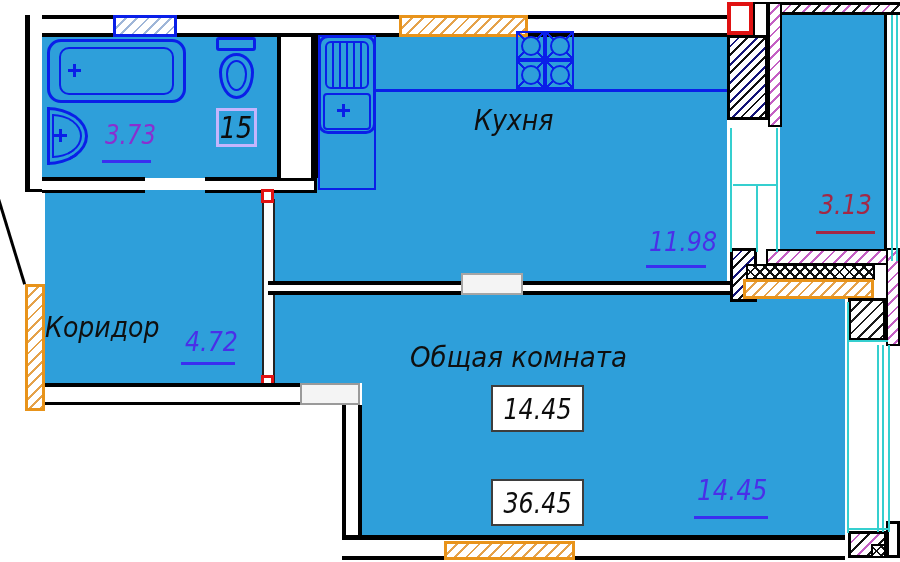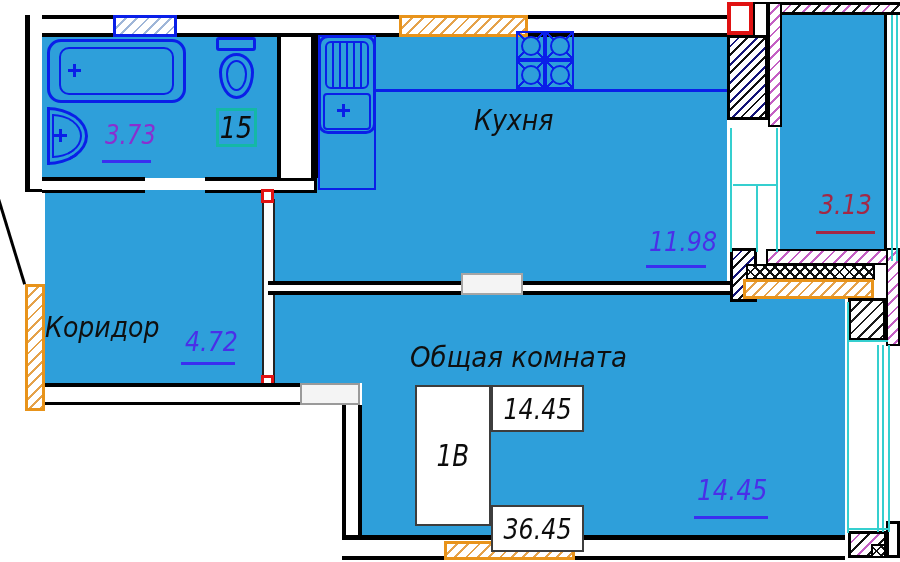--- a/index.html
+++ b/index.html
@@ -33,21 +33,21 @@
   .plus::before { content:''; position:absolute; left:5px; top:0; width:3px; height:13px; background:var(--blue); }
   .plus::after  { content:''; position:absolute; top:5px; left:0; width:13px; height:3px; background:var(--blue); }
   .burner { position:absolute; width:29px; height:29px; border:2.5px solid var(--blue);
     background:
       linear-gradient(45deg, transparent calc(50% - 1px), var(--blue) calc(50% - 1px) calc(50% + 1px), transparent calc(50% + 1px)),
       linear-gradient(135deg, transparent calc(50% - 1px), var(--blue) calc(50% - 1px) calc(50% + 1px), transparent calc(50% + 1px));
   }
   .burner::before { content:''; position:absolute; inset:2.5px; border:2.5px solid var(--blue); border-radius:50%; background:var(--fill); }
   .cellbox { position:absolute; background:#fff; border:2.5px solid #3d3d3d; display:flex; align-items:center; justify-content:center; }
   .cellbox span { font-style:italic; color:#0c0c0c; transform:scaleX(0.82); white-space:nowrap; }
-  .unitbox { position:absolute; border:3px solid #14b8a6; display:flex; align-items:center; justify-content:center; }
+  .unitbox { position:absolute; border:3px solid #c4b5fd; display:flex; align-items:center; justify-content:center; }
   .unitbox span { font-style:italic; color:#0c0c0c; font-size:30px; transform:scaleX(0.85); }
 </style>
 </head>
 <body>
 
 <div class="canvas">
 
   <div class="room" style="left:42px;top:36px;width:238px;height:142px"></div>
   <div class="room" style="left:310px;top:36px;width:417px;height:247px"></div>
   <div class="room" style="left:45px;top:190px;width:682px;height:93px"></div>
@@ -142,23 +142,20 @@
   <div class="ul" style="left:816px;top:231px;width:59px;background:#a32845"></div>
 
   <div class="lbl" style="left:45px;top:311px;font-size:28px">Коридор</div>
   <div class="area" style="left:185px;top:326px;font-size:27px;color:#4a2fe8">4.72</div>
   <div class="ul" style="left:181px;top:362px;width:54px;background:#3a2ff0"></div>
 
   <div class="lbl" style="left:410px;top:340px;font-size:29px">Общая комната</div>
   <div class="area" style="left:697px;top:474px;font-size:28px;color:#4a2fe8">14.45</div>
   <div class="ul" style="left:694px;top:516px;width:74px;background:#3a2ff0"></div>
 
-  <div class="cellbox" style="left:415px;top:385px;width:76px;height:141px">
-    <span style="font-size:30px">1В</span>
-  </div>
   <div class="cellbox" style="left:491px;top:385px;width:93px;height:47px">
     <span style="font-size:29px">14.45</span>
   </div>
-  <div class="cellbox" style="left:491px;top:505px;width:93px;height:47px">
+  <div class="cellbox" style="left:491px;top:479px;width:93px;height:47px">
     <span style="font-size:29px">36.45</span>
   </div>
 
 </div>
 
 </body></html>

